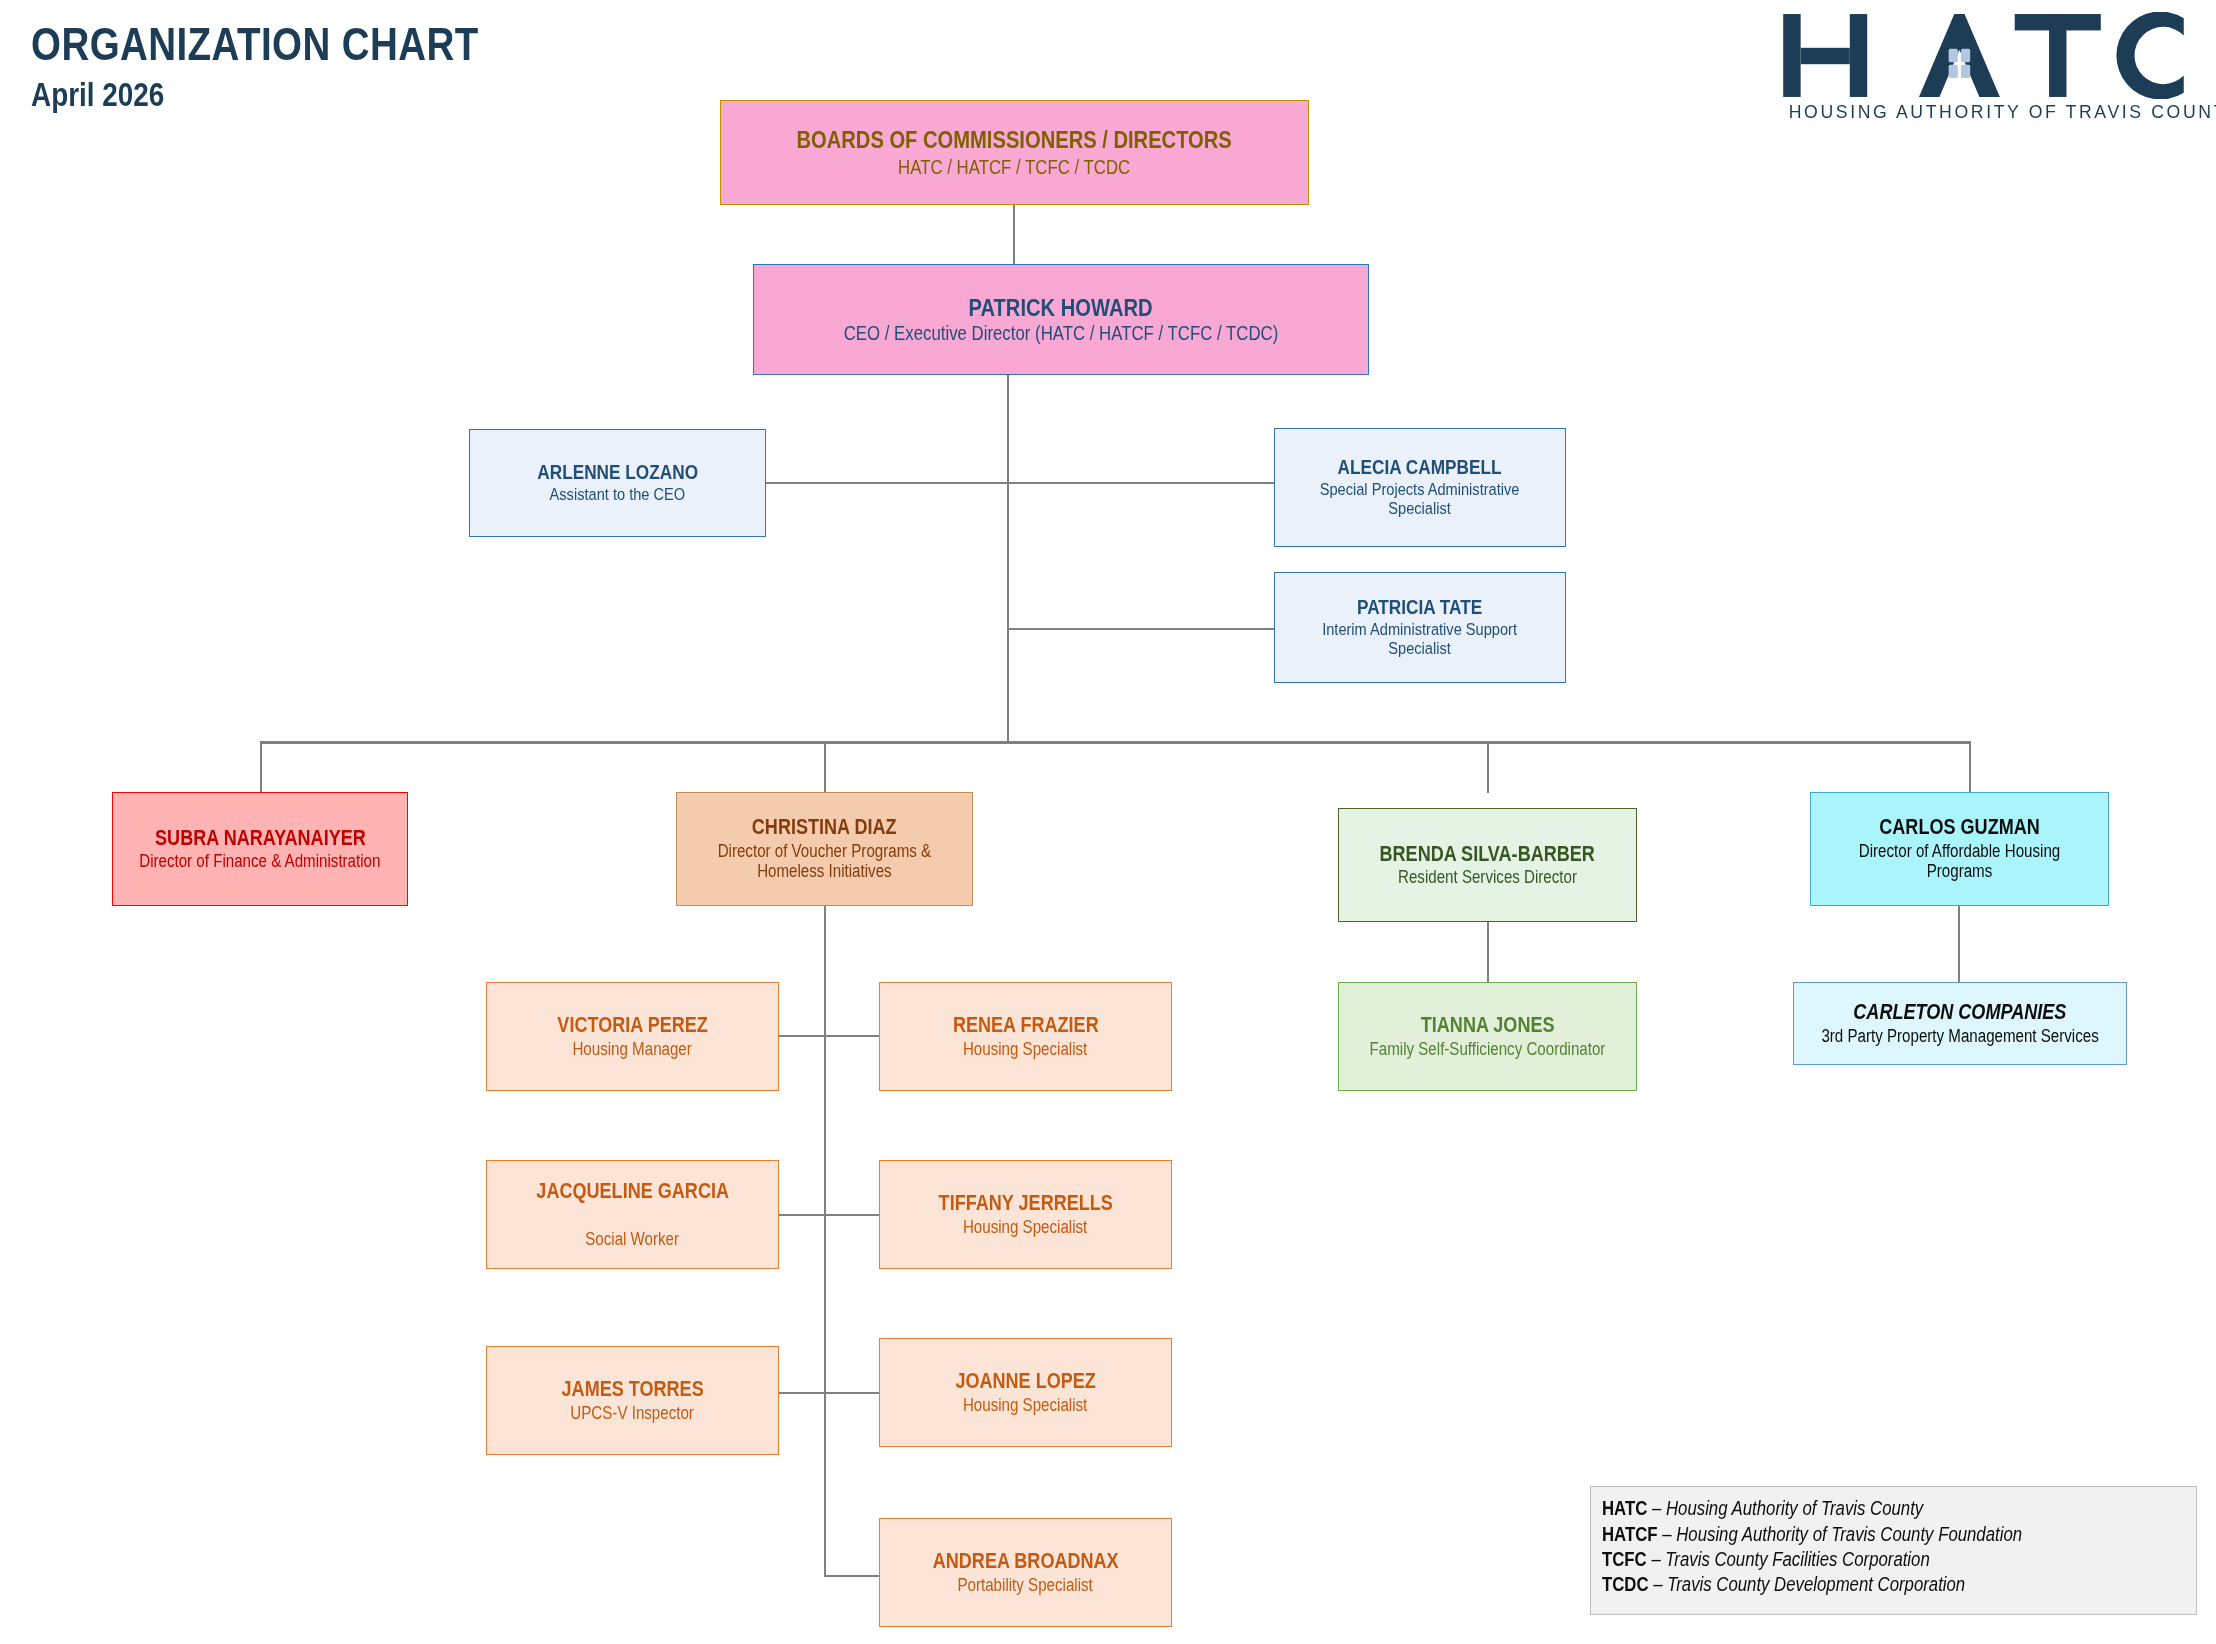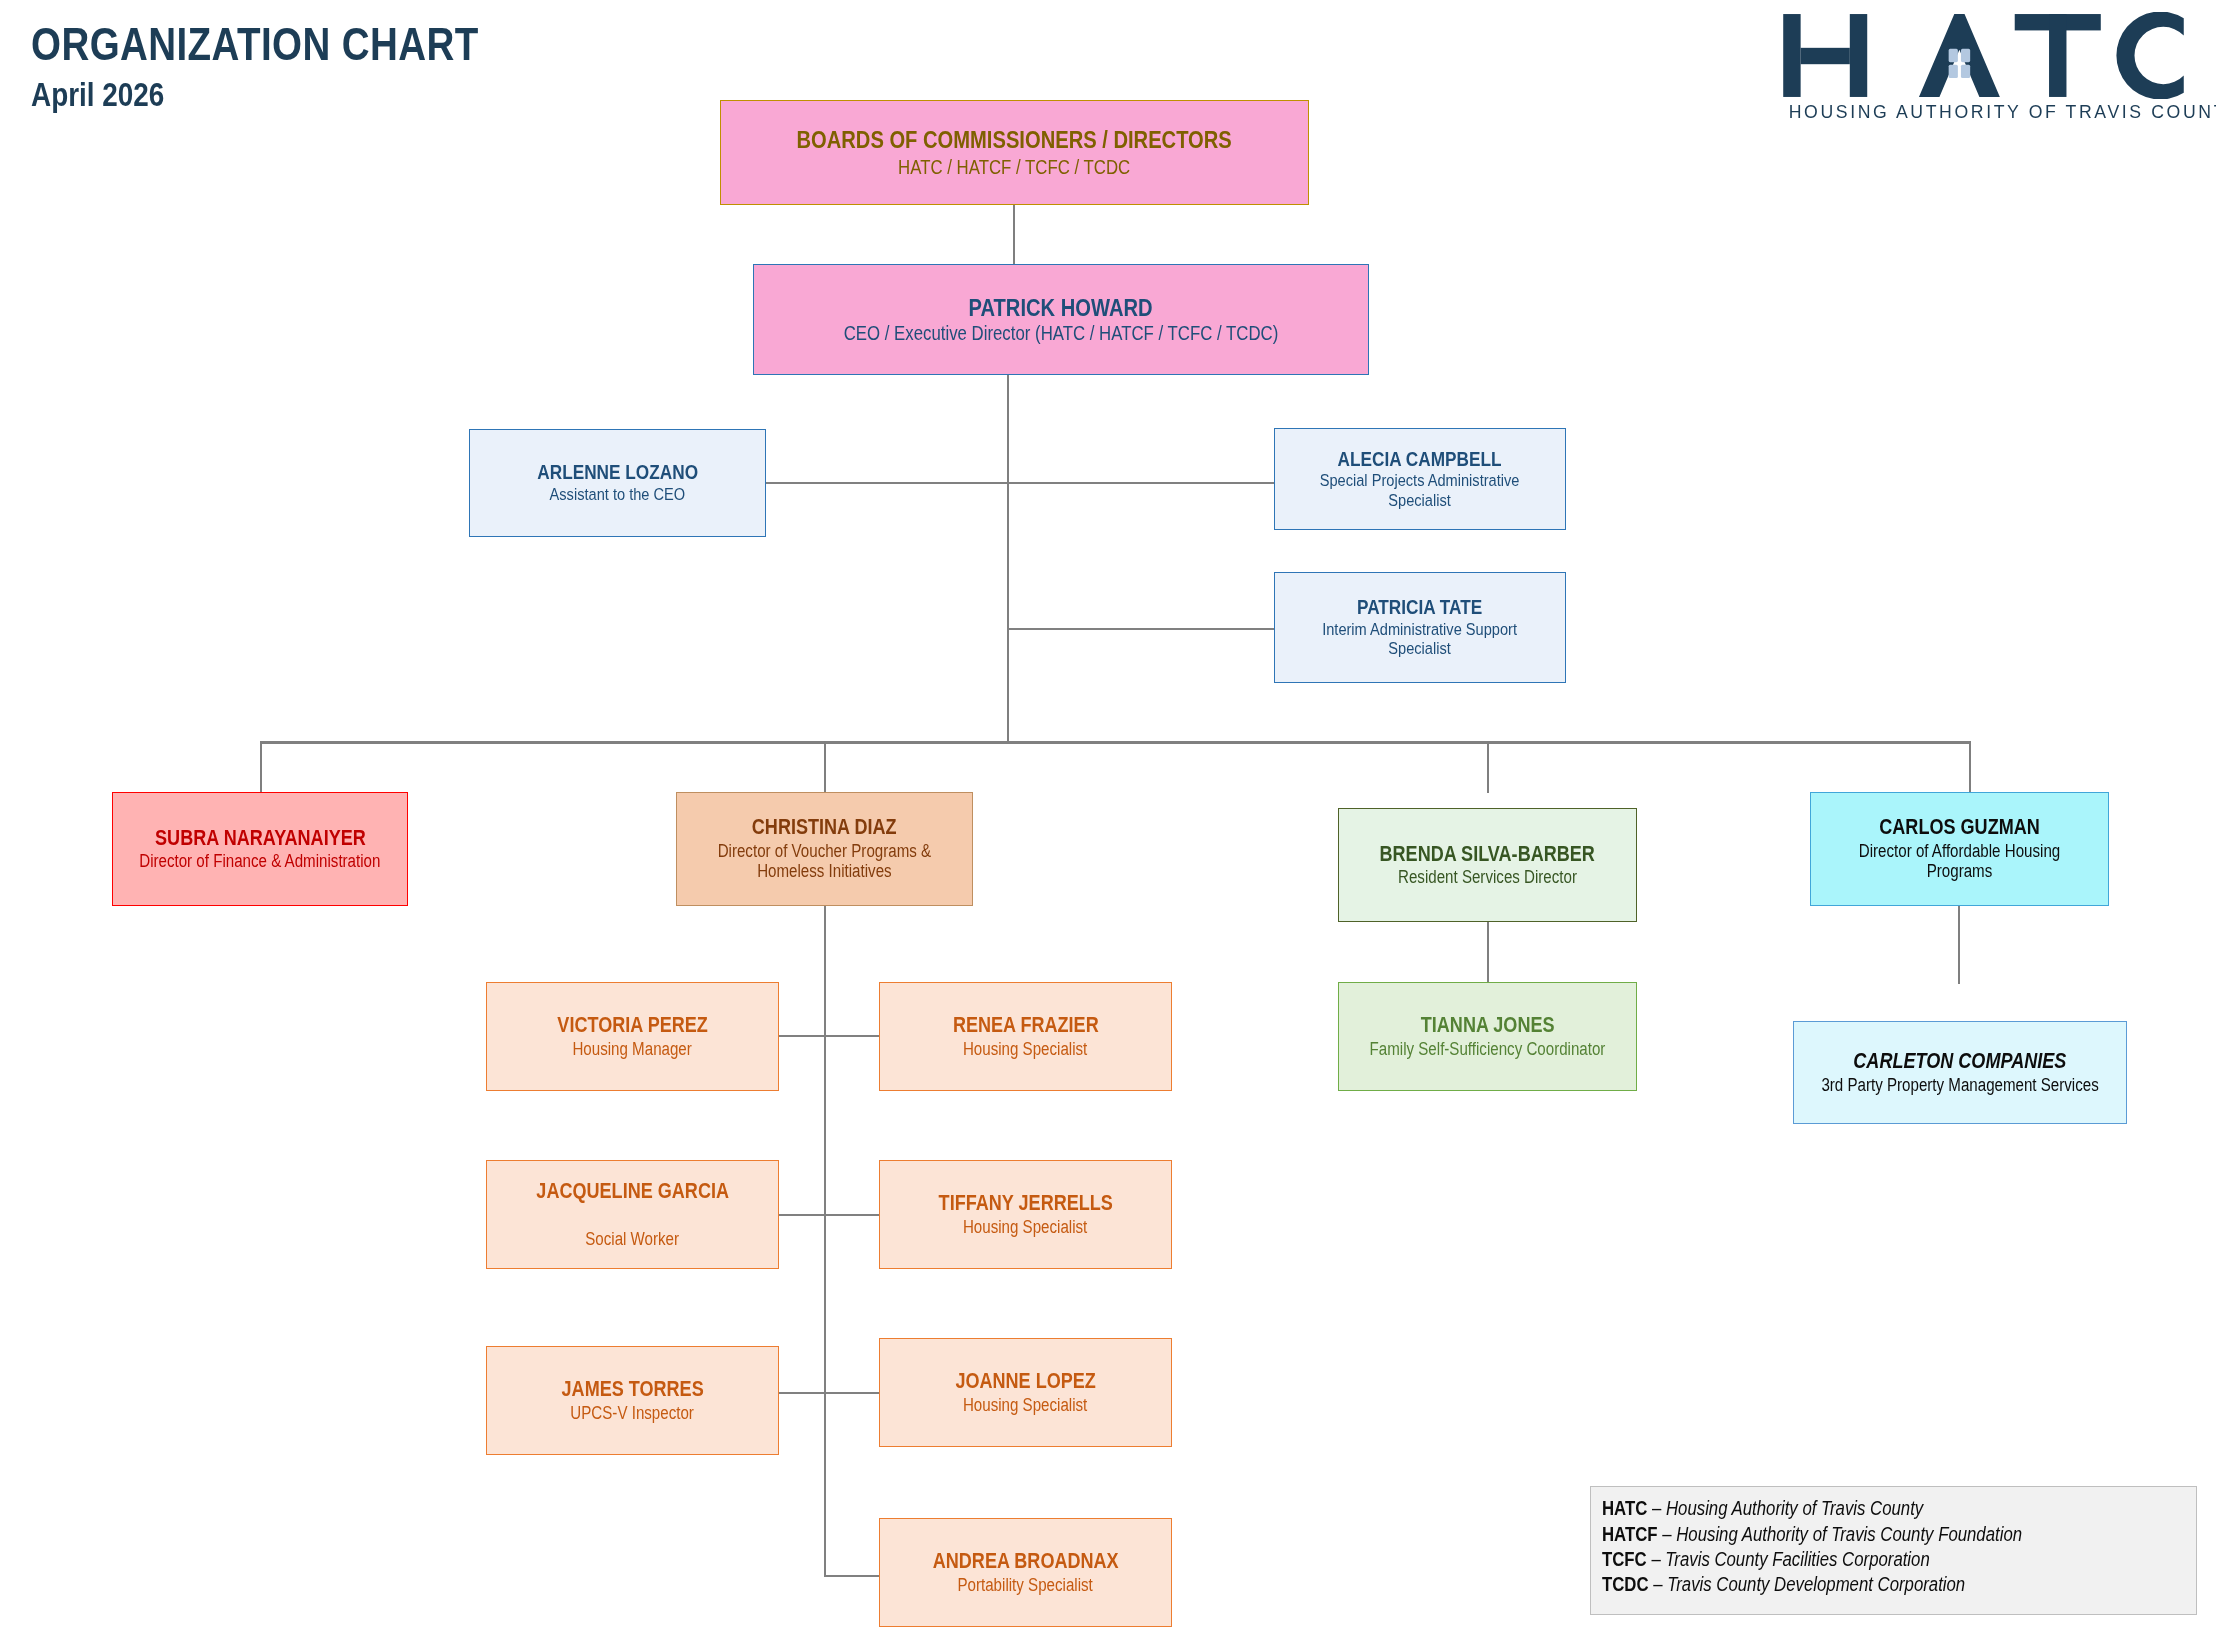--- a/index.html
+++ b/index.html
@@ -61,21 +61,21 @@
   
   #n-ceo{left:753px;top:264px;width:616px;height:111px;
     background:#f9a8d4;border:1px solid #2e75b6;}
   #n-ceo .nm{font-size:24px;color:#1f4e79;}
   #n-ceo .ti{font-size:20px;color:#1f4e79;margin-top:2px;width:108%;white-space:normal;}
   
   .staff{background:#eaf1fa;border:1px solid #2e75b6;}
   .staff .nm{font-size:20.5px;color:#1f4e79;}
   .staff .ti{font-size:17.4px;color:#1f4e79;margin-top:2px;width:112%;white-space:normal;}
   #n-arlenne{left:469px;top:429px;width:297px;height:108px;}
-  #n-alecia{left:1274px;top:428px;width:292px;height:102px;}
+  #n-alecia{left:1274px;top:428px;width:292px;height:119px;}
   #n-patricia{left:1274px;top:572px;width:292px;height:111px;}
   
   #n-subra{left:112px;top:792px;width:296px;height:114px;
     background:#ffb3b3;border:1px solid #ff0000;}
   #n-subra .nm{font-size:21.5px;color:#c00000;}
   #n-subra .ti{font-size:18px;color:#c00000;margin-top:2px;width:112%;white-space:normal;}
   
   #n-christina{left:676px;top:792px;width:297px;height:114px;
     background:#f5cbad;border:1px solid #bf8f60;}
   #n-christina .nm{font-size:21.5px;color:#833c0c;}
@@ -98,22 +98,22 @@
   #n-brenda .ti{font-size:18px;color:#375623;margin-top:2px;width:112%;white-space:normal;}
   #n-tianna{left:1338px;top:982px;width:299px;height:109px;
     background:#e2f0da;border:1px solid #70ad47;}
   #n-tianna .nm{font-size:21.5px;color:#548235;}
   #n-tianna .ti{font-size:18px;color:#548235;margin-top:2px;width:112%;white-space:normal;}
   
   #n-carlos{left:1810px;top:792px;width:299px;height:114px;
     background:#aaf5fb;border:1px solid #41a6d9;}
   #n-carlos .nm{font-size:21.5px;color:#0d0d0d;}
   #n-carlos .ti{font-size:18px;color:#0d0d0d;margin-top:2px;width:112%;white-space:normal;}
-  #n-carleton{left:1793px;top:982px;width:334px;height:103px;
-    background:#ddf7fd;border:1px solid #5b9bd5;margin-top:39px;}
+  #n-carleton{left:1793px;top:982px;width:334px;height:83px;
+    background:#ddf7fd;border:1px solid #5b9bd5;}
   #n-carleton .nm{font-size:21.5px;color:#0d0d0d;font-style:italic;}
   #n-carleton .ti{font-size:18px;color:#0d0d0d;margin-top:2px;width:112%;white-space:normal;}
   
   #legend{
     position:absolute;left:1590px;top:1486px;width:607px;height:129px;
     background:#f1f1f1;border:1px solid #bfbfbf;
     box-sizing:border-box;padding:9.2px 11.3px;
   }
   #legend .row{
     font-size:19.5px;color:#0d0d0d;line-height:1.30;white-space:nowrap;

